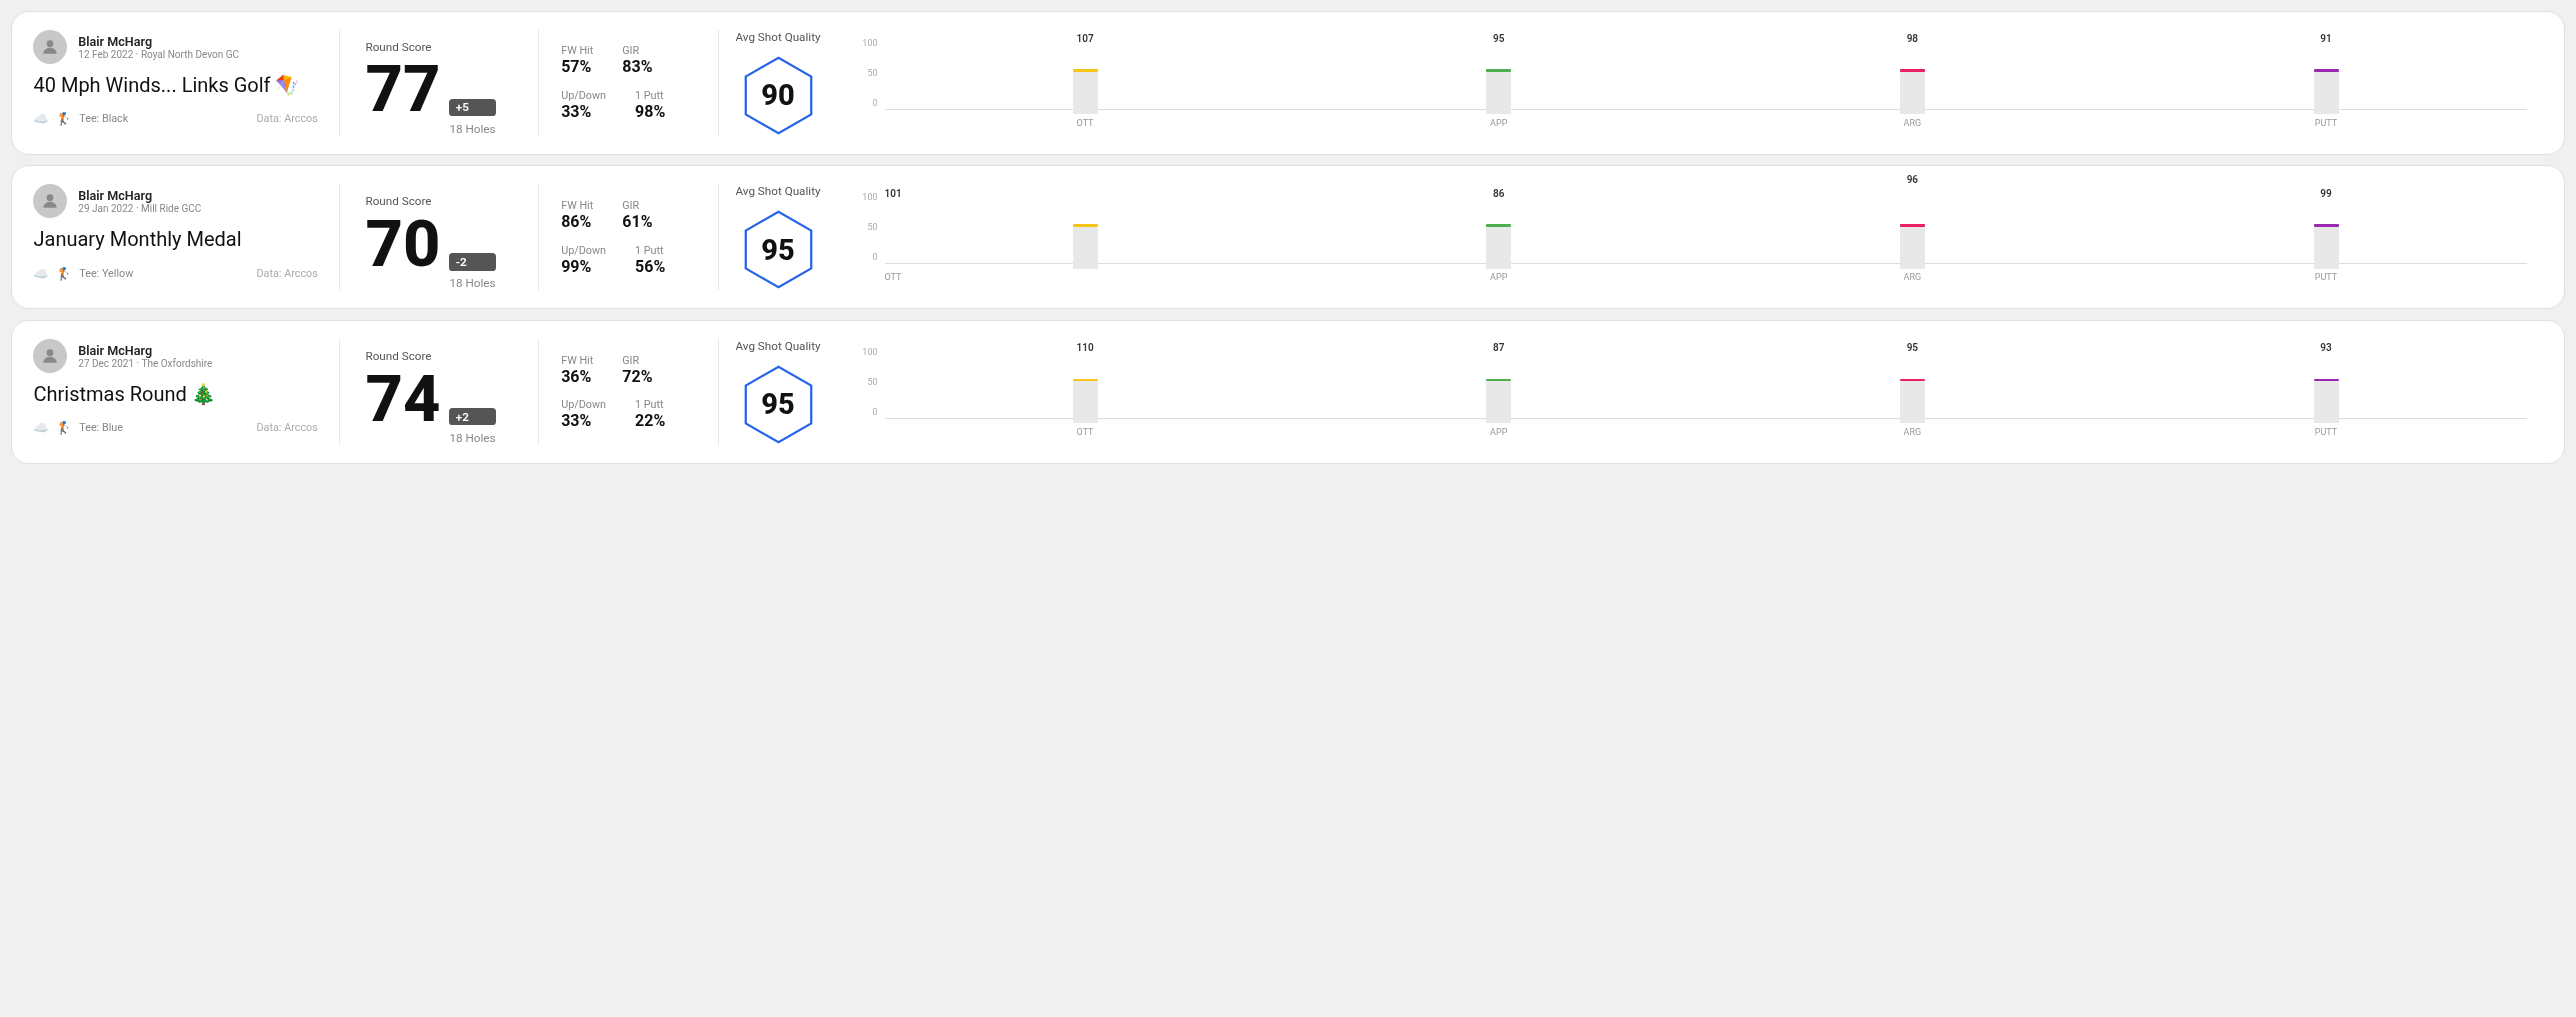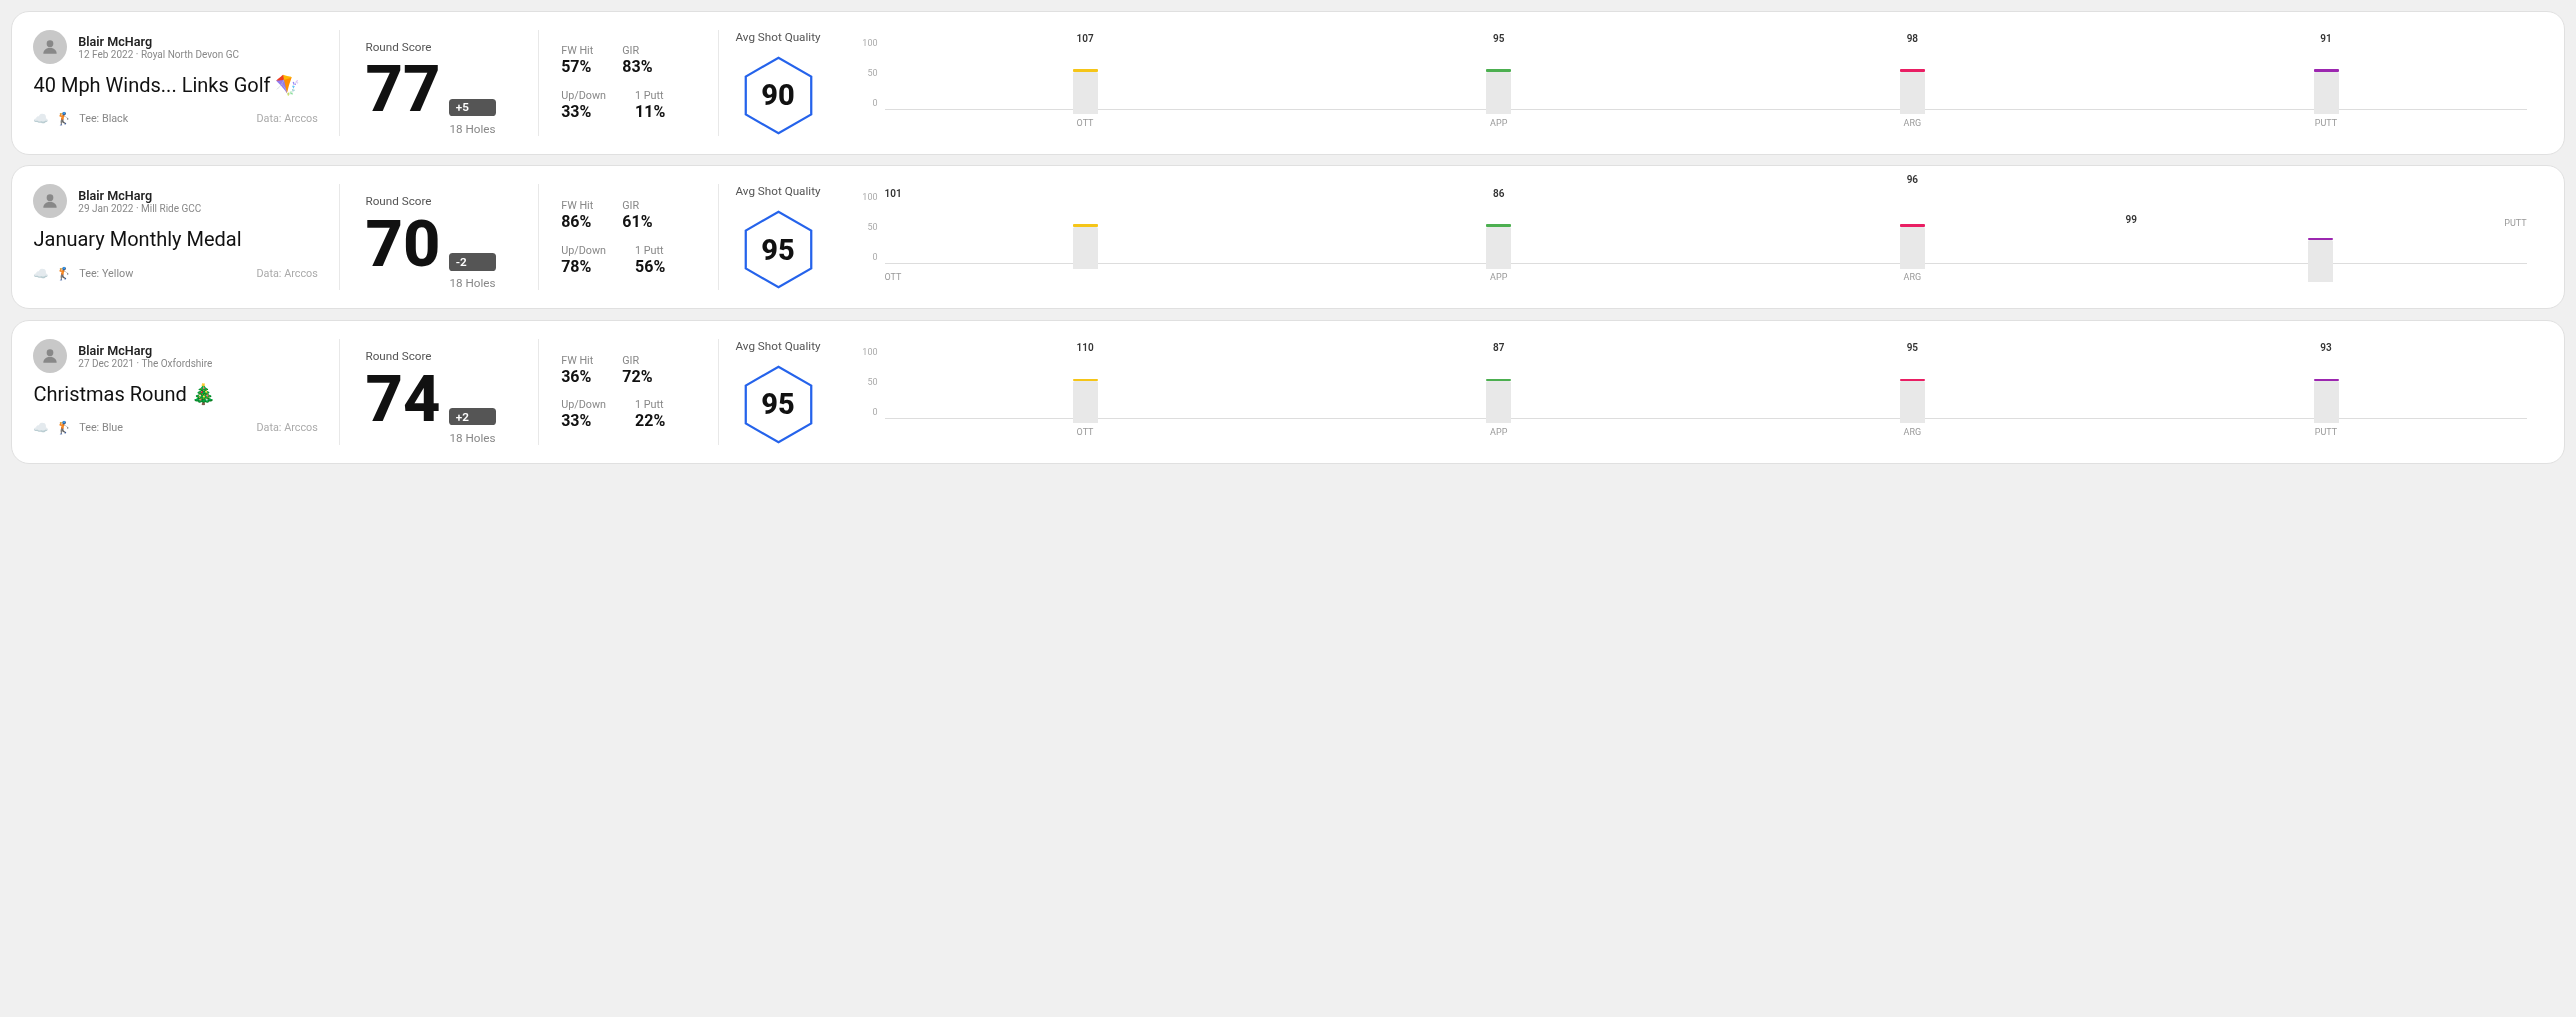--- a/index.html
+++ b/index.html
@@ -231,21 +231,21 @@
             <div class="stat-value">83%</div>
           </div>
         </div>
         <div class="stats-row">
           <div class="stat-item">
             <div class="stat-label">Up/Down</div>
             <div class="stat-value">33%</div>
           </div>
           <div class="stat-item">
             <div class="stat-label">1 Putt</div>
-            <div class="stat-value">11%</div>
+            <div class="stat-value">98%</div>
           </div>
         </div>
       </div>
       <div class="card-quality">
         <div class="quality-left">
           <div class="quality-label">Avg Shot Quality</div>
           <div class="hexagon-container">
             <svg width="81" height="81" viewBox="0 0 90 90">
               <polygon points="81.37306695894642,24.000000000000004 81.37306695894642,66 45,87 8.626933041053576,66 8.626933041053576,23.999999999999996 44.99999999999999,3" fill="none" stroke="#2563eb" stroke-width="2.5"></polygon>
             </svg>
@@ -339,21 +339,21 @@
             <div class="stat-value">86%</div>
           </div>
           <div class="stat-item">
             <div class="stat-label">GIR</div>
             <div class="stat-value">61%</div>
           </div>
         </div>
         <div class="stats-row">
           <div class="stat-item">
             <div class="stat-label">Up/Down</div>
-            <div class="stat-value">78%</div>
+            <div class="stat-value">99%</div>
           </div>
           <div class="stat-item">
             <div class="stat-label">1 Putt</div>
             <div class="stat-value">56%</div>
           </div>
         </div>
       </div>
       <div class="card-quality">
         <div class="quality-left">
           <div class="quality-label">Avg Shot Quality</div>
@@ -390,21 +390,21 @@
                 <div style="font-size: 9px; color: rgb(153, 153, 153); margin-top: 3.6px;">APP</div>
               </div>
               <div style="display: flex; flex-direction: column; align-items: center; flex: 1 1 0%;">
                 <div style="font-size: 10px; font-weight: 600; color: rgb(51, 51, 51); margin-bottom: 16px;">96</div>
                 <div style="width: 100%; display: flex; flex-direction: column; align-items: center; justify-content: flex-end; height: 68px; position: relative;">
                   <div style="width: 25px; height: 42px; background: rgb(232, 232, 232); border-radius: 1.8px 1.8px 0px 0px; position: absolute; bottom: 0px;"></div>
                   <div style="width: 25px; height: 2.7px; background: rgb(233, 30, 99); border-radius: 0.9px; position: absolute; bottom: 42px;"></div>
                 </div>
                 <div style="font-size: 9px; color: rgb(153, 153, 153); margin-top: 3.6px;">ARG</div>
               </div>
-              <div style="display: flex; flex-direction: row; align-items: flex-start; flex: 1 1 0%; margin-top: 40px;">
+              <div style="display: flex; flex-direction: column; align-items: center; flex: 1 1 0%; margin-top: 40px;">
                 <div style="font-size: 10px; font-weight: 600; color: rgb(51, 51, 51); margin-bottom: 1.8px;">99</div>
                 <div style="width: 100%; display: flex; flex-direction: column; align-items: center; justify-content: flex-end; height: 68px; position: relative;">
                   <div style="width: 25px; height: 42px; background: rgb(232, 232, 232); border-radius: 1.8px 1.8px 0px 0px; position: absolute; bottom: 0px;"></div>
                   <div style="width: 25px; height: 2.7px; background: rgb(156, 39, 176); border-radius: 0.9px; position: absolute; bottom: 42px;"></div>
                 </div>
                 <div style="font-size: 9px; color: rgb(153, 153, 153); margin-top: 3.6px;">PUTT</div>
               </div>
             </div>
           </div>
         </div>

